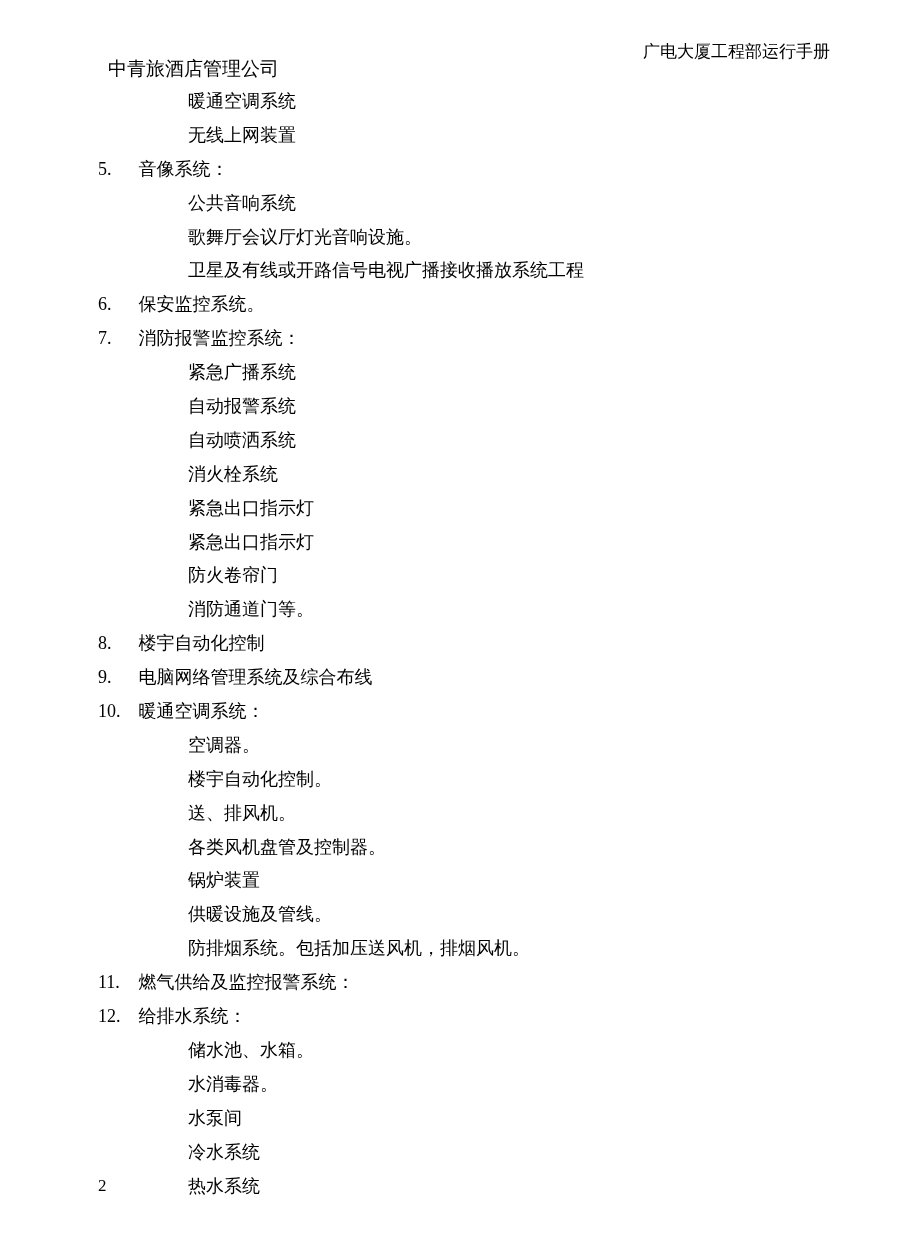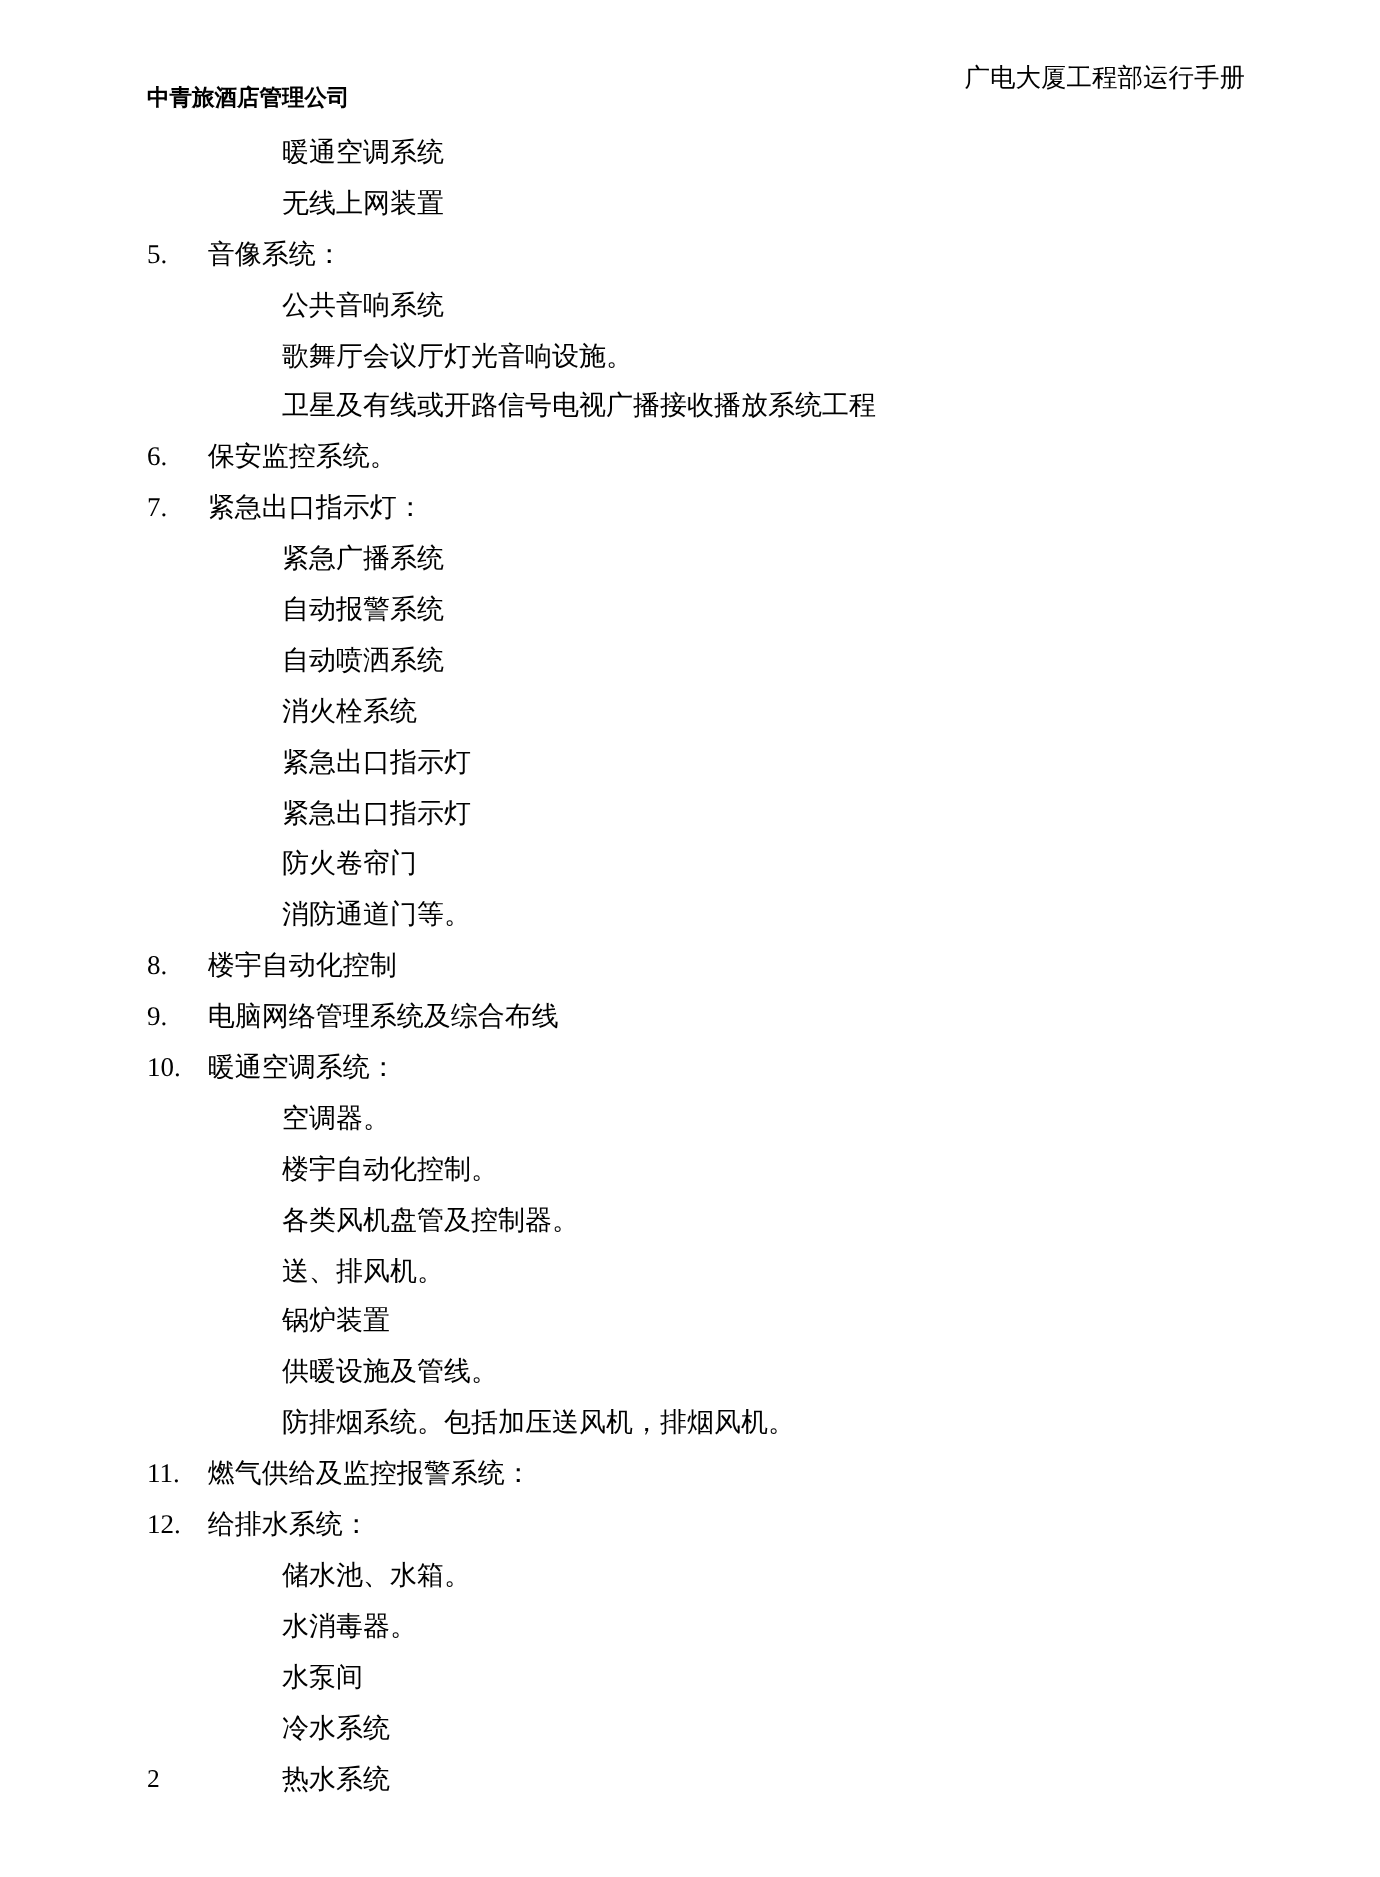--- a/index.html
+++ b/index.html
@@ -11,23 +11,22 @@
     position: relative;
     width: 920px;
     height: 1251px;
     background: #fff;
     font-family: "SimSun", "Songti SC", serif;
     color: #000;
   }
   .hdr-left {
     position: absolute;
     top: 56px;
-    left: 98px;
-    font-size: 15px;
-    font-weight: bold;
+    left: 108px;
+    font-size: 19px;
   }
   .hdr-right {
     position: absolute;
     top: 40px;
     right: 90px;
     font-size: 17px;
   }
   .body {
     position: absolute;
     top: 85px;
@@ -79,21 +78,21 @@
     <div class="line sub">歌舞厅会议厅灯光音响设施。</div>
     <div class="line sub">卫星及有线或开路信号电视广播接收播放系统工程</div>
 
     <div class="line">
       <span class="num">6.</span>
       <span class="lbl">保安监控系统。</span>
     </div>
 
     <div class="line">
       <span class="num">7.</span>
-      <span class="lbl">紧急出口指示灯：</span>
+      <span class="lbl">消防报警监控系统：</span>
     </div>
     <div class="line sub">紧急广播系统</div>
     <div class="line sub">自动报警系统</div>
     <div class="line sub">自动喷洒系统</div>
     <div class="line sub">消火栓系统</div>
     <div class="line sub">紧急出口指示灯</div>
     <div class="line sub">紧急出口指示灯</div>
     <div class="line sub">防火卷帘门</div>
     <div class="line sub">消防通道门等。</div>
 
@@ -106,22 +105,22 @@
       <span class="num">9.</span>
       <span class="lbl">电脑网络管理系统及综合布线</span>
     </div>
 
     <div class="line">
       <span class="num">10.</span>
       <span class="lbl">暖通空调系统：</span>
     </div>
     <div class="line sub">空调器。</div>
     <div class="line sub">楼宇自动化控制。</div>
+    <div class="line sub">送、排风机。</div>
     <div class="line sub">各类风机盘管及控制器。</div>
-    <div class="line sub">送、排风机。</div>
     <div class="line sub">锅炉装置</div>
     <div class="line sub">供暖设施及管线。</div>
     <div class="line sub">防排烟系统。包括加压送风机，排烟风机。</div>
 
     <div class="line">
       <span class="num">11.</span>
       <span class="lbl">燃气供给及监控报警系统：</span>
     </div>
 
     <div class="line">

